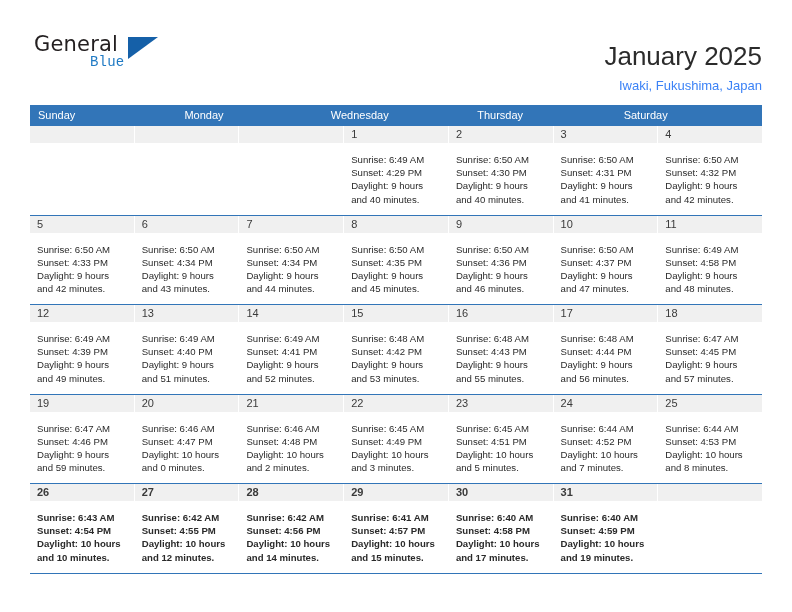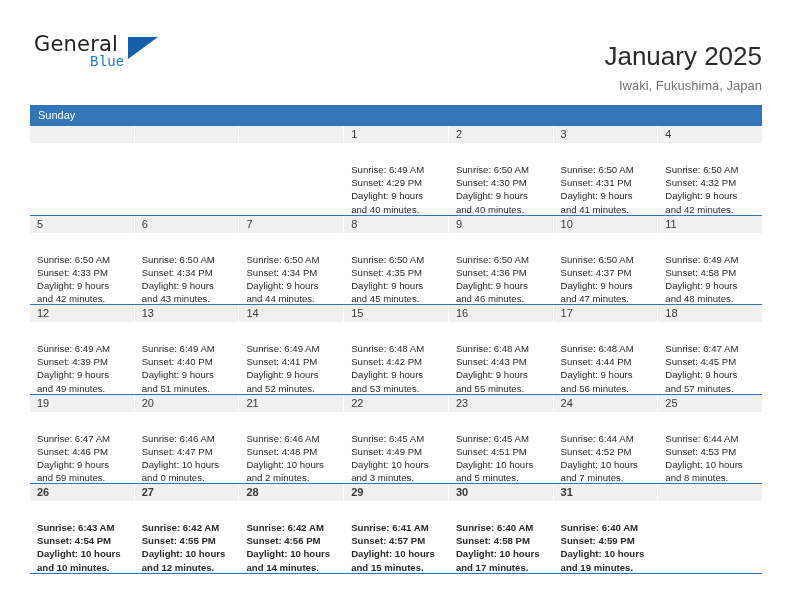--- a/index.html
+++ b/index.html
@@ -72,38 +72,37 @@
     margin-top: 12px;
   }
   .cal-title {
     font-size: 26px;
     color: #2b2b2b;
     line-height: 32px;
     white-space: nowrap;
   }
   .cal-subtitle {
     font-size: 13px;
-    color: #737373;
+    color: #3b82f6;
     line-height: 20px;
     margin-top: 4px;
     white-space: nowrap;
   }
 
   
   .cal {
     position: absolute;
     left: 30px;
     top: 105px;
     width: 732px;
   }
   .cal-head {
     display: flex;
     background: #3275b8;
     height: 21px;
-    flex-direction: column;
   }
   .cal-head .hcell {
     flex: 1 1 0;
     color: #ffffff;
     font-size: 11px;
     line-height: 21px;
     padding-left: 8px;
     box-sizing: border-box;
     white-space: nowrap;
   }
@@ -130,21 +129,21 @@
     height: 17px;
     padding-left: 7px;
     font-size: 11px;
     line-height: 17px;
     color: #3a3a3a;
     box-sizing: border-box;
   }
   .day.empty .daynum-band { background: #f0f0f0; }
 
   .info {
-    padding: 20px 6px 0 7px;
+    padding: 10px 6px 0 7px;
     font-size: 9.6px;
     line-height: 13.2px;
     color: #2a2a2a;
   }
   .info div { white-space: nowrap; }
 </style>
 </head>
 <body>
 
 <div class="page">

